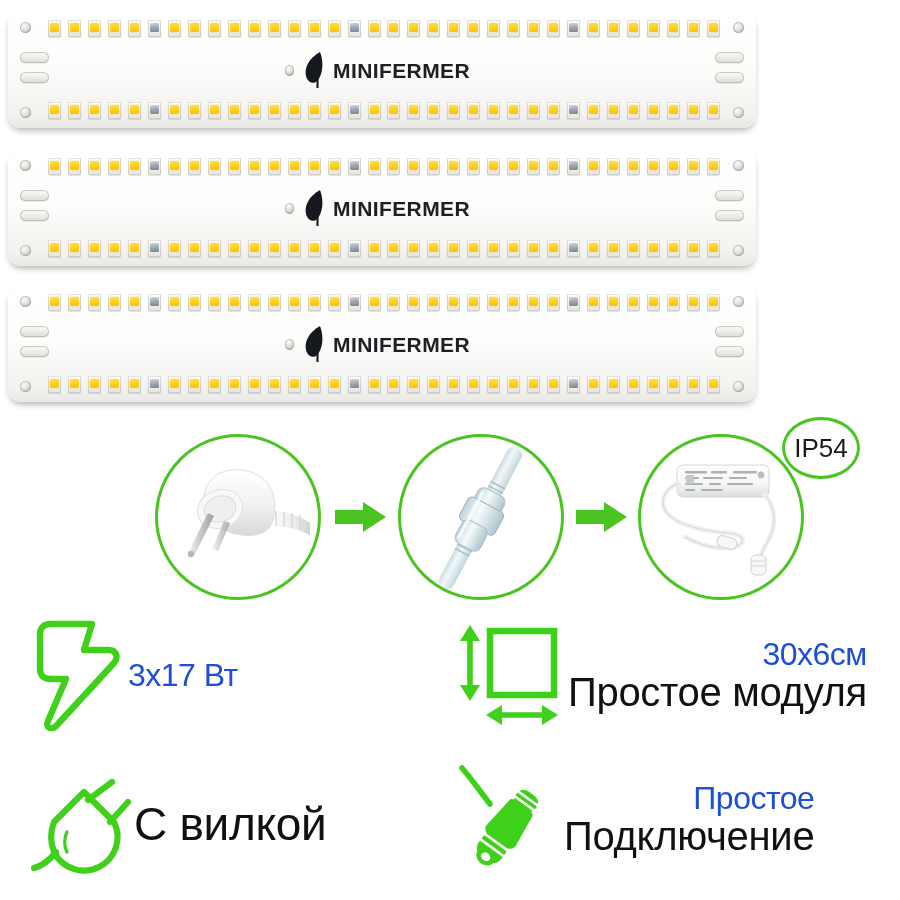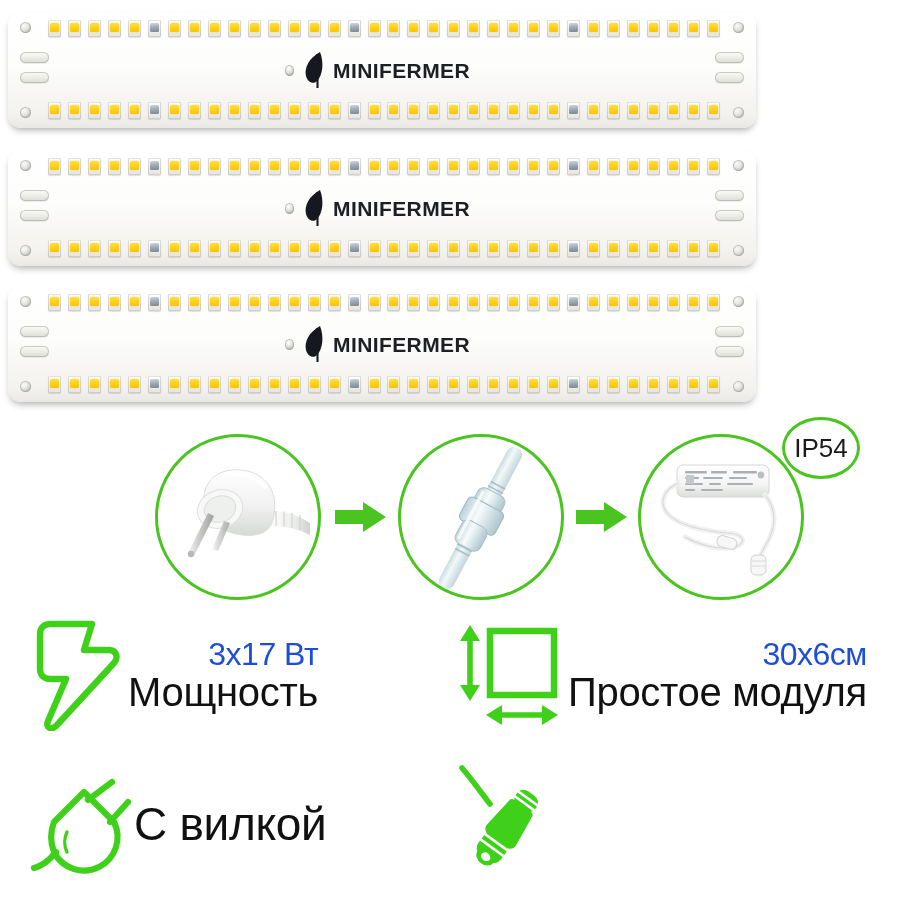--- a/index.html
+++ b/index.html
@@ -541,21 +541,20 @@
 
     <div class="feat f-power">
       <div class="ficon">
         <svg width="98" height="112" viewBox="0 0 98 112">
           <path d="M62 5 L20 5 C14 5 10 9 10 15 L10 50 C10 56 14 60 20 60 L36 60
                    L18 102 C15 109 22 112 27 106 L84 44 C89 38 86 31 79 31 L54 31 Z" fill="none" stroke="#3fd11a" stroke-width="6.4" stroke-linejoin="round" stroke-linecap="round"></path>
         </svg>
       </div>
       <div class="ftext">
         <div class="big">3x17 Вт</div>
-        <div class="sub">Мощность</div>
       </div>
     </div>
 
     <div class="feat f-size">
       <div class="ficon">
         <svg width="116" height="112" viewBox="0 0 116 112">
 
           <rect x="38" y="12" width="64" height="64" fill="none" stroke="#3fd11a" stroke-width="6.5"></rect>
 
           <path d="M18 14 L18 74" stroke="#3fd11a" stroke-width="5.6" stroke-linecap="round"></path>
@@ -613,16 +612,20 @@
             <g stroke="#ffffff" stroke-width="2.6">
               <path d="M42 86 H70"></path>
                 <path d="M42 93 H70"></path>
             </g>
 
             <ellipse cx="56" cy="104" rx="10" ry="8" fill="#3fd11a"></ellipse>
             <ellipse cx="56" cy="104" rx="5" ry="4" fill="#ffffff"></ellipse>
           </g>
         </svg>
       </div>
+      <div class="ftext">
+        <div class="big">Простое</div>
+        <div class="sub">Подключение</div>
+      </div>
     </div>
 
   </div>
 </div>
 
 </body></html>

